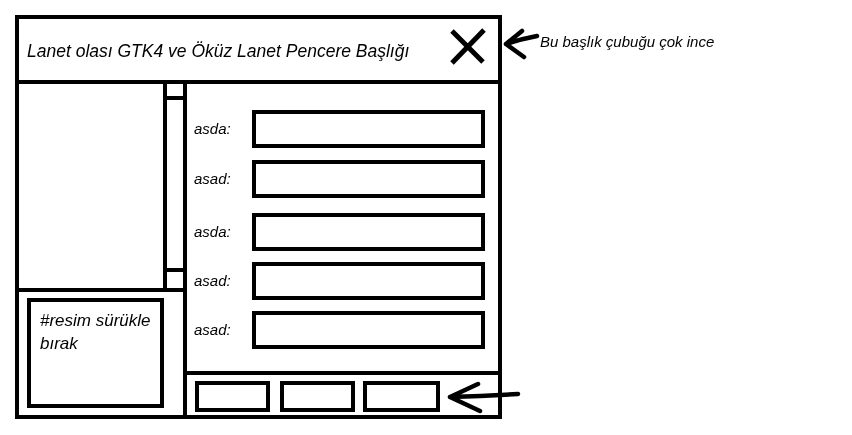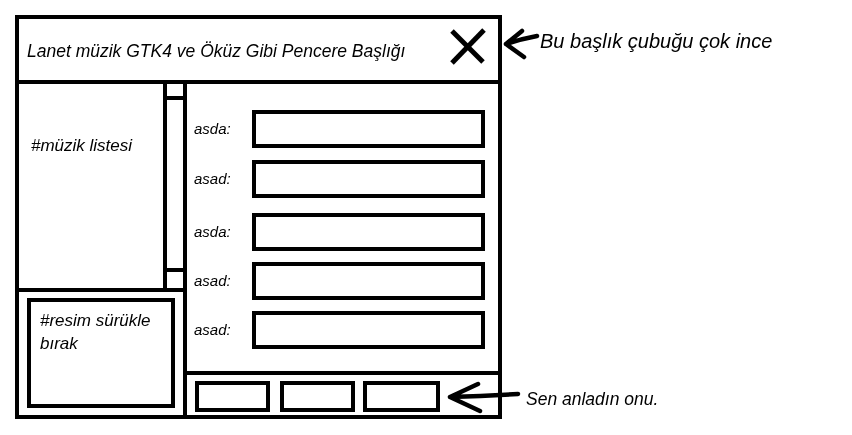--- a/index.html
+++ b/index.html
@@ -19,21 +19,21 @@
   #music-area{left:19px;top:84px;width:144px;height:204px;}
   #music-label{left:31px;top:136px;font-size:17px;line-height:20px;white-space:nowrap;}
   #scrollbar{left:163px;top:84px;width:24px;height:208px;}
   #scroll-left{left:163px;top:84px;width:4px;height:208px;}
   #v-divider{left:183px;top:84px;width:4px;height:331px;}
   #sidebar-bottom{left:19px;top:288px;width:164px;height:4px;}
   #tick-top{left:167px;top:96px;width:16px;height:4px;}
   #tick-bottom{left:167px;top:268px;width:16px;height:4px;}
 
   
-  #drop-box{left:27px;top:298px;width:148px;height:110px;padding:7px 9px;}
+  #drop-box{left:27px;top:298px;width:137px;height:110px;padding:7px 9px;}
   #drop-label{font-size:17px;line-height:23px;}
 
   
   .flabel{position:absolute;left:194px;font-size:15px;line-height:20px;white-space:nowrap;}
   .finput{position:absolute;left:252px;width:233px;height:38px;box-sizing:border-box;
           border:4px solid #000;background:#fff;padding:0 6px;font:inherit;outline:none;}
   #lab0{top:119px}#inp0{top:110px}
   #lab1{top:169px}#inp1{top:160px}
   #lab2{top:222px}#inp2{top:213px}
   #lab3{top:271px}#inp3{top:262px}
@@ -42,41 +42,40 @@
   
   #footer-line{left:187px;top:371px;width:311px;height:4px;}
   .wbtn{position:absolute;top:381px;height:31px;box-sizing:border-box;border:4px solid #000;
         background:#fff;padding:0;cursor:pointer;appearance:none;}
   #btn0{left:195px;width:75px;}
   #btn1{left:280px;width:75px;}
   #btn2{left:363px;width:77px;}
 
   
   #arrow-top{left:501px;top:27px;width:40px;height:36px;}
-  #note-top{left:540px;top:29px;font-size:20px;line-height:25px;white-space:nowrap;}
+  #note-top{left:540px;top:29px;font-size:15px;line-height:25px;white-space:nowrap;}
   #arrow-bottom{left:445px;top:379px;width:80px;height:36px;z-index:5;}
   #note-bottom{left:526px;top:388px;font-size:17.5px;line-height:22px;white-space:nowrap;}
 
   svg{display:block;}
 </style>
 </head>
 <body>
 
 <div id="canvas">
 
   <div id="win" class="box"></div>
   <div id="title-line" class="ln"></div>
-  <div id="window-title" class="abs">Lanet müzik GTK4 ve Öküz Gibi Pencere Başlığı</div>
+  <div id="window-title" class="abs">Lanet olası GTK4 ve Öküz Lanet Pencere Başlığı</div>
   <svg id="close-x" class="abs" viewBox="0 0 42 42">
     <line x1="6" y1="5" x2="37" y2="36" stroke="#000" stroke-width="5"></line>
     <line x1="38" y1="4" x2="6" y2="37" stroke="#000" stroke-width="5"></line>
   </svg>
 
   <div id="music-area" class="abs"></div>
-  <div id="music-label" class="abs">#müzik listesi</div>
   <div id="scrollbar" class="abs"></div>
   <div id="scroll-left" class="ln"></div>
   <div id="v-divider" class="ln"></div>
   <div id="sidebar-bottom" class="ln"></div>
   <div id="tick-top" class="ln"></div>
   <div id="tick-bottom" class="ln"></div>
 
   <div id="drop-box" class="box">
     <span id="drop-label">#resim sürükle bırak</span>
   </div>
@@ -100,15 +99,14 @@
   <svg id="arrow-top" class="abs" viewBox="0 0 40 36">
     <path d="M36,9 Q20,12 5,17 M21,4 L5,17 L23,30" fill="none" stroke="#000" stroke-width="4.5" stroke-linecap="round" stroke-linejoin="round"></path>
   </svg>
   <div id="note-top" class="abs">
     <div>Bu başlık çubuğu çok ince</div>
   </div>
 
   <svg id="arrow-bottom" class="abs" viewBox="0 0 80 36">
     <path d="M73,15 Q40,17 5,18 M33,5 L5,18 L35,32" fill="none" stroke="#000" stroke-width="4.5" stroke-linecap="round" stroke-linejoin="round"></path>
   </svg>
-  <div id="note-bottom" class="abs">Sen anladın onu.</div>
 
 </div>
 
 </body></html>

